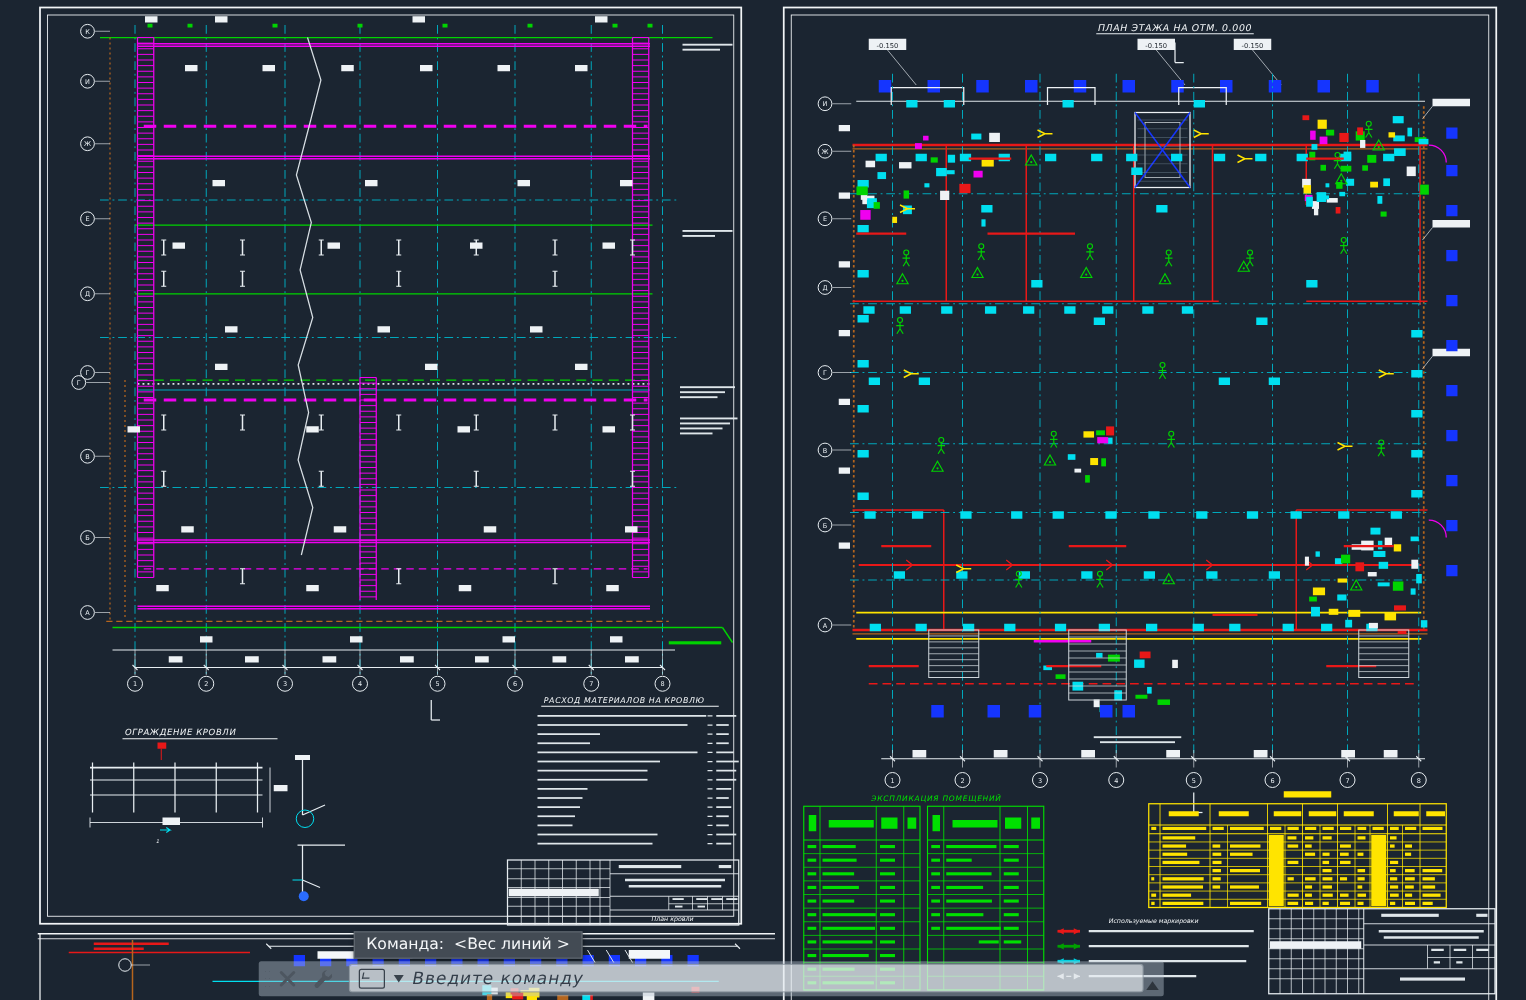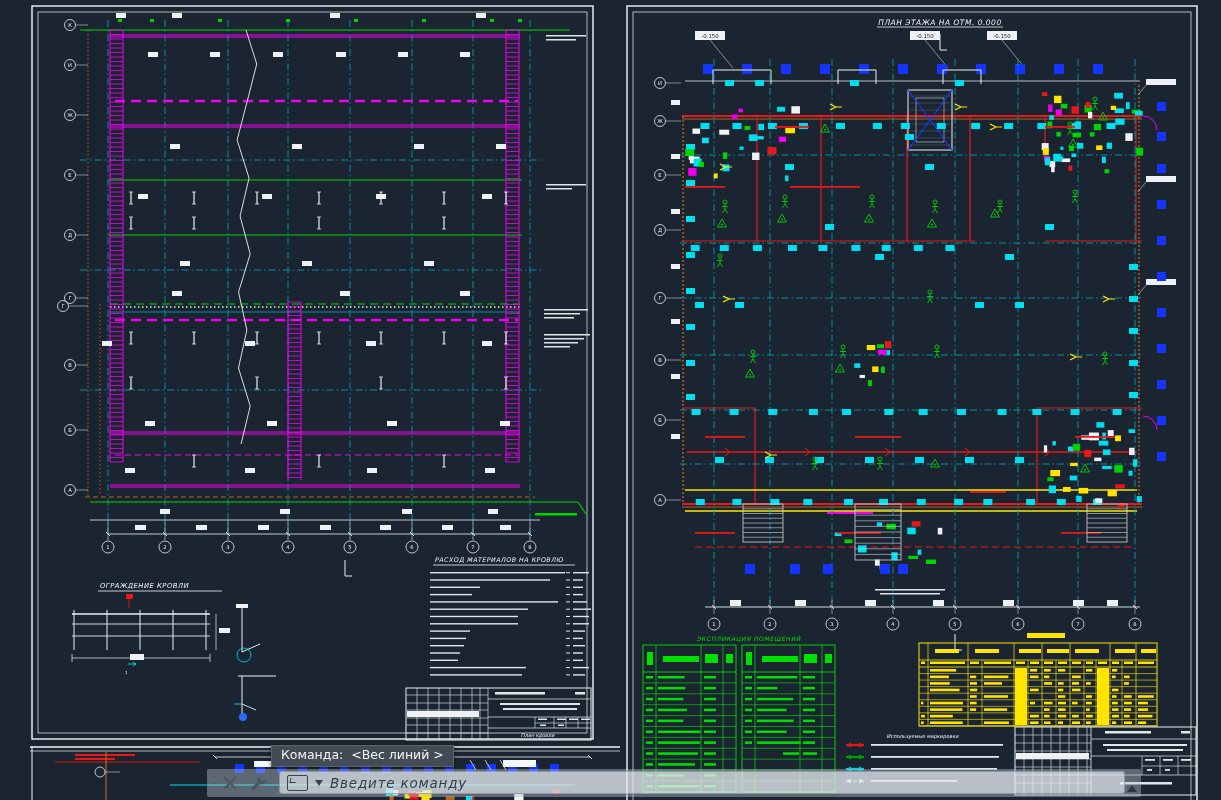--- a/index.html
+++ b/index.html
@@ -7,24 +7,24 @@
          font-family:"DejaVu Sans",sans-serif;}
   svg{position:absolute;display:block;}
   svg text{font-family:"DejaVu Sans",sans-serif;}
   .t-title{fill:#f2f5f7;font-size:7.5px;font-style:italic;letter-spacing:.5px;}
   .t-small{fill:#f2f5f7;font-size:5px;font-style:italic;}
   .t-micro{fill:#f2f5f7;font-size:4.2px;font-style:italic;}
   .t-green{fill:#00e000;font-size:6px;font-style:italic;letter-spacing:.6px;}
   .t-bub{fill:#e8eef2;font-size:5.2px;text-anchor:middle;}
   .t-elev{fill:#20272e;font-size:5.4px;text-anchor:middle;}
   
-  .tooltip{position:absolute;left:271px;top:745px;height:17px;padding:1px 9px 2px 9px;
+  .tooltip{position:absolute;left:283px;top:745px;height:17px;padding:1px 9px 2px 9px;
     background:#434b54;border:1px solid #5c646d;color:#f4f6f8;font-size:12.5px;
     white-space:pre;box-shadow:0 1px 4px rgba(0,0,0,.55);z-index:30;}
-  .cmdbar{position:absolute;left:207px;top:769px;width:934px;height:28px;z-index:40;
+  .cmdbar{position:absolute;left:207px;top:769px;width:724px;height:28px;z-index:40;
     background:rgba(186,198,209,.42);border-radius:2px;}
   .grip{position:absolute;left:4px;top:6px;width:6px;height:16px;
     background:radial-gradient(circle 1px at 1.5px 2px,#55606b 55%,transparent 60%),
                radial-gradient(circle 1px at 4.5px 2px,#55606b 55%,transparent 60%),
                radial-gradient(circle 1px at 1.5px 8px,#55606b 55%,transparent 60%),
                radial-gradient(circle 1px at 4.5px 8px,#55606b 55%,transparent 60%),
                radial-gradient(circle 1px at 1.5px 14px,#55606b 55%,transparent 60%),
                radial-gradient(circle 1px at 4.5px 14px,#55606b 55%,transparent 60%);}
   .cmdbtn{position:absolute;top:3px;width:22px;height:22px;display:flex;
     align-items:center;justify-content:center;cursor:pointer;}

